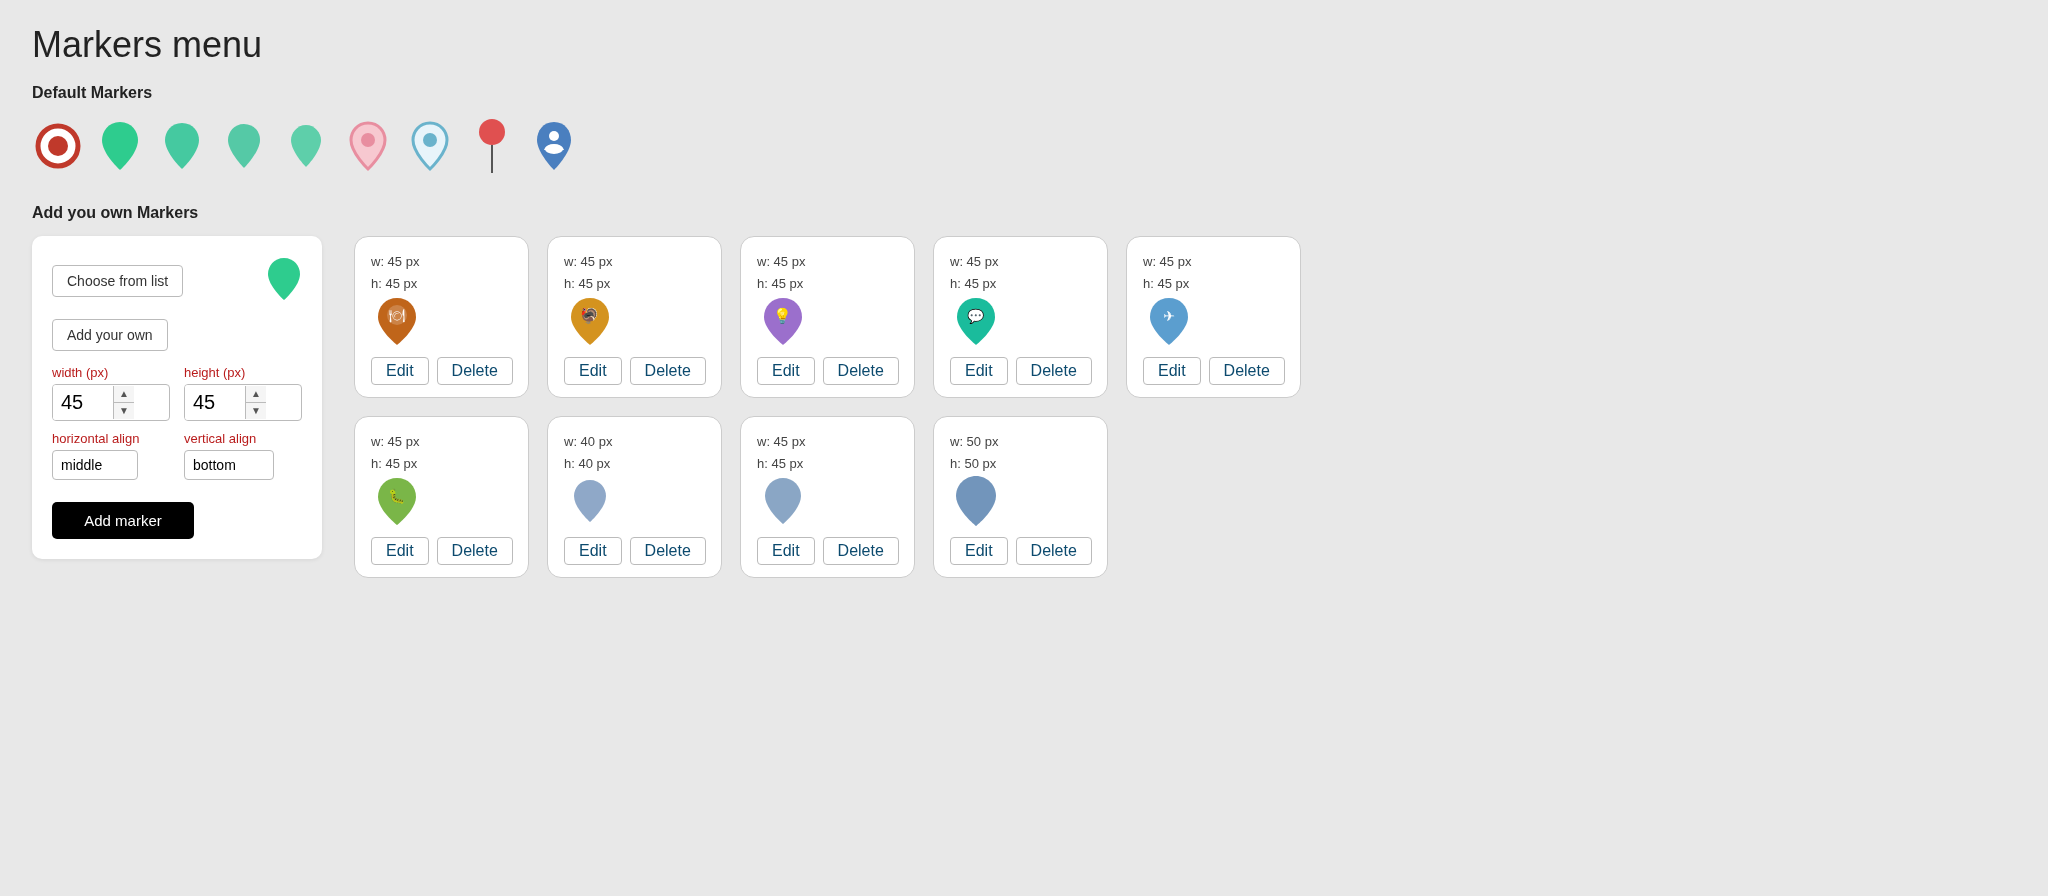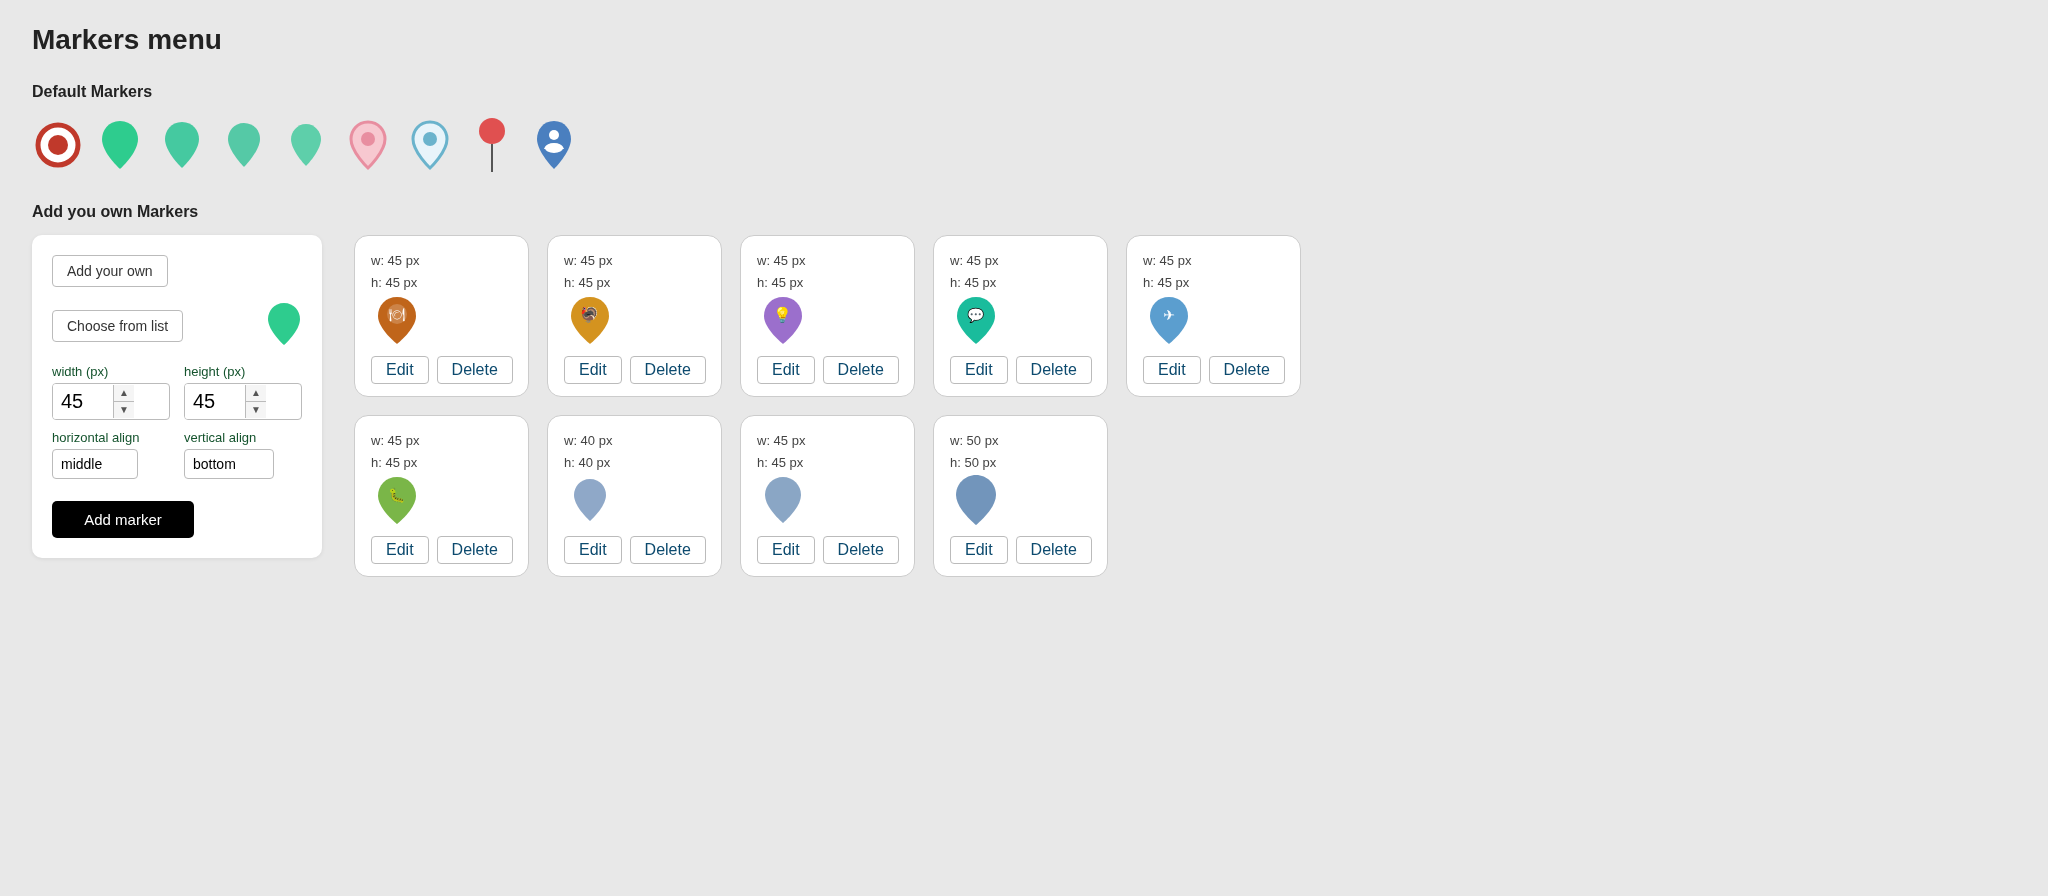--- a/index.html
+++ b/index.html
@@ -4,23 +4,23 @@
   <style>
     * { box-sizing: border-box; margin: 0; padding: 0; }
     body {
       background: #e8e8e8;
       font-family: 'Segoe UI', Arial, sans-serif;
       font-size: 14px;
       color: #333;
       padding: 24px 32px;
     }
     h1 {
-      font-size: 28px;
-      font-weight: 700;
-      margin-bottom: 27px;
+      font-size: 36px;
+      font-weight: 400;
+      margin-bottom: 18px;
       color: #222;
     }
     .section-title {
       font-size: 16px;
       font-weight: 700;
       margin-bottom: 14px;
       color: #222;
     }
     .default-markers {
       display: flex;
@@ -72,21 +72,21 @@
       display: flex;
       gap: 14px;
       margin-bottom: 10px;
     }
     .form-group {
       flex: 1;
     }
     .form-group label {
       display: block;
       margin-bottom: 4px;
-      color: #14532d;
+      color: #b91c1c;
       font-size: 13px;
     }
     .spinner-wrap {
       display: flex;
       align-items: center;
       border: 1px solid #bbb;
       border-radius: 4px;
       overflow: hidden;
       background: #fff;
     }
@@ -260,30 +260,30 @@
   </div>
 
 </div>
 
 <div class="section-title">Add you own Markers</div>
 
 <div class="add-own-section">
 
   <div class="left-panel">
     <div class="btn-row">
-      <button class="btn-secondary">Add your own</button>
-    </div>
-    <div class="btn-row">
       <button class="btn-secondary">Choose from list</button>
 
       <div class="green-pin">
         <svg width="36" height="46" viewBox="0 0 36 46">
           <path d="M18 2 C8 2 2 10 2 18 C2 30 18 44 18 44 C18 44 34 30 34 18 C34 10 28 2 18 2Z" fill="#2ecc8e"></path>
         </svg>
       </div>
+    </div>
+    <div class="btn-row">
+      <button class="btn-secondary">Add your own</button>
     </div>
 
     
     <div class="form-row">
       <div class="form-group">
         <label>width (px)</label>
         <div class="spinner-wrap">
           <input class="spinner-input" type="text" value="45" style="">
           <div class="spinner-btns">
             <button class="spinner-btn">▲</button>

